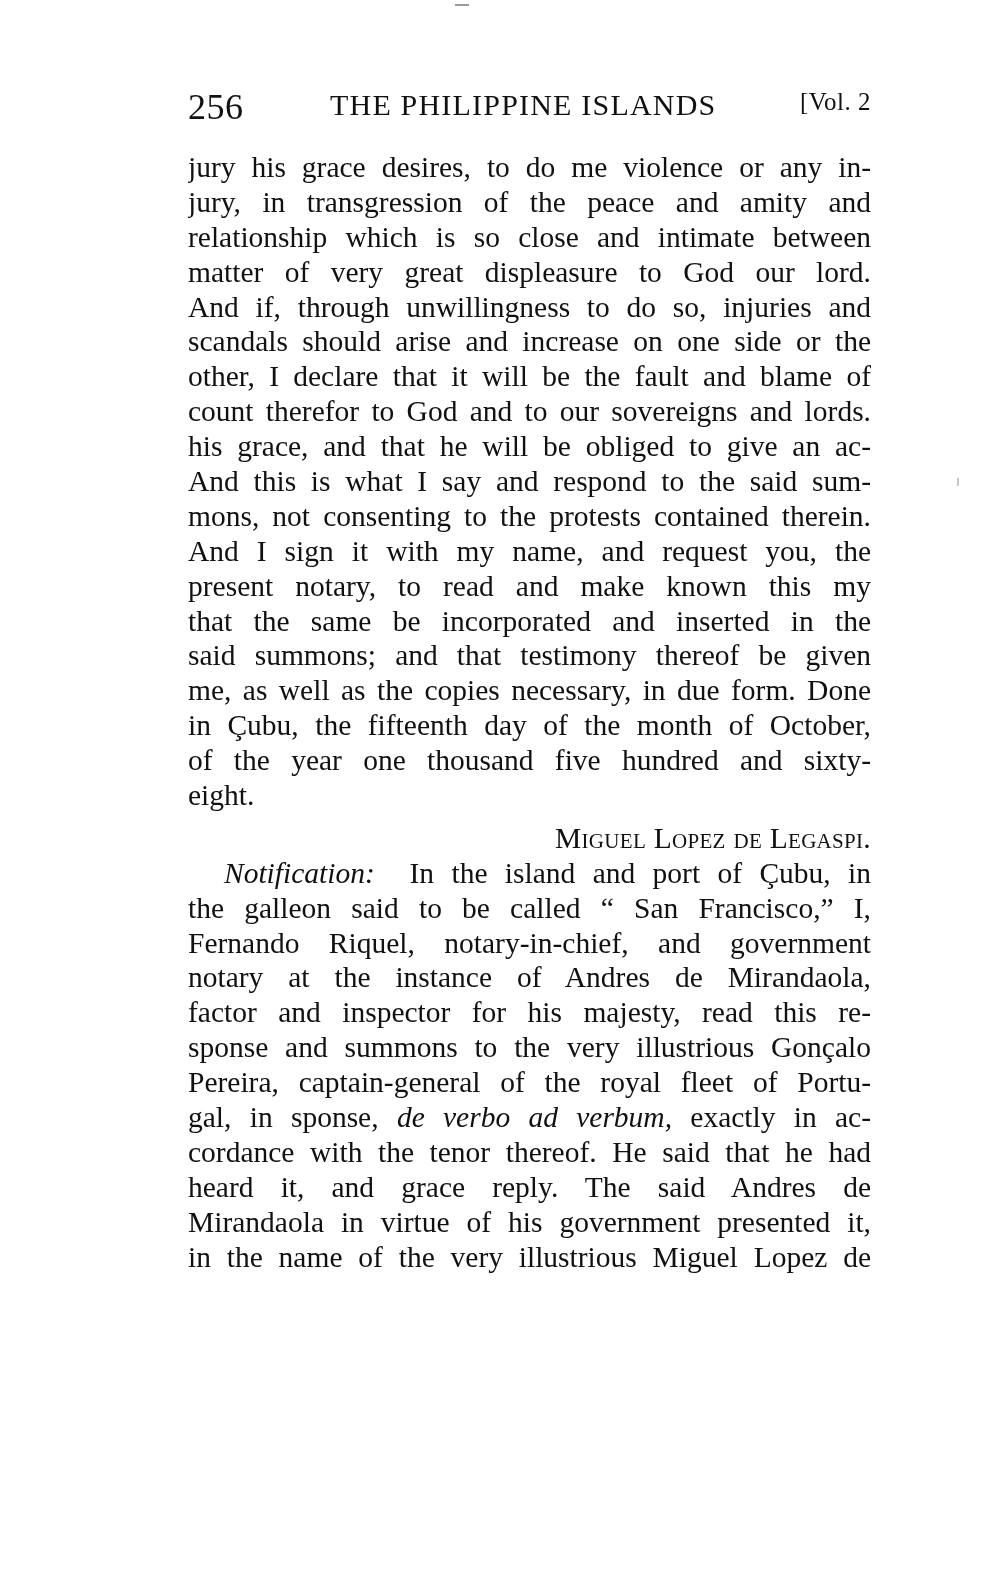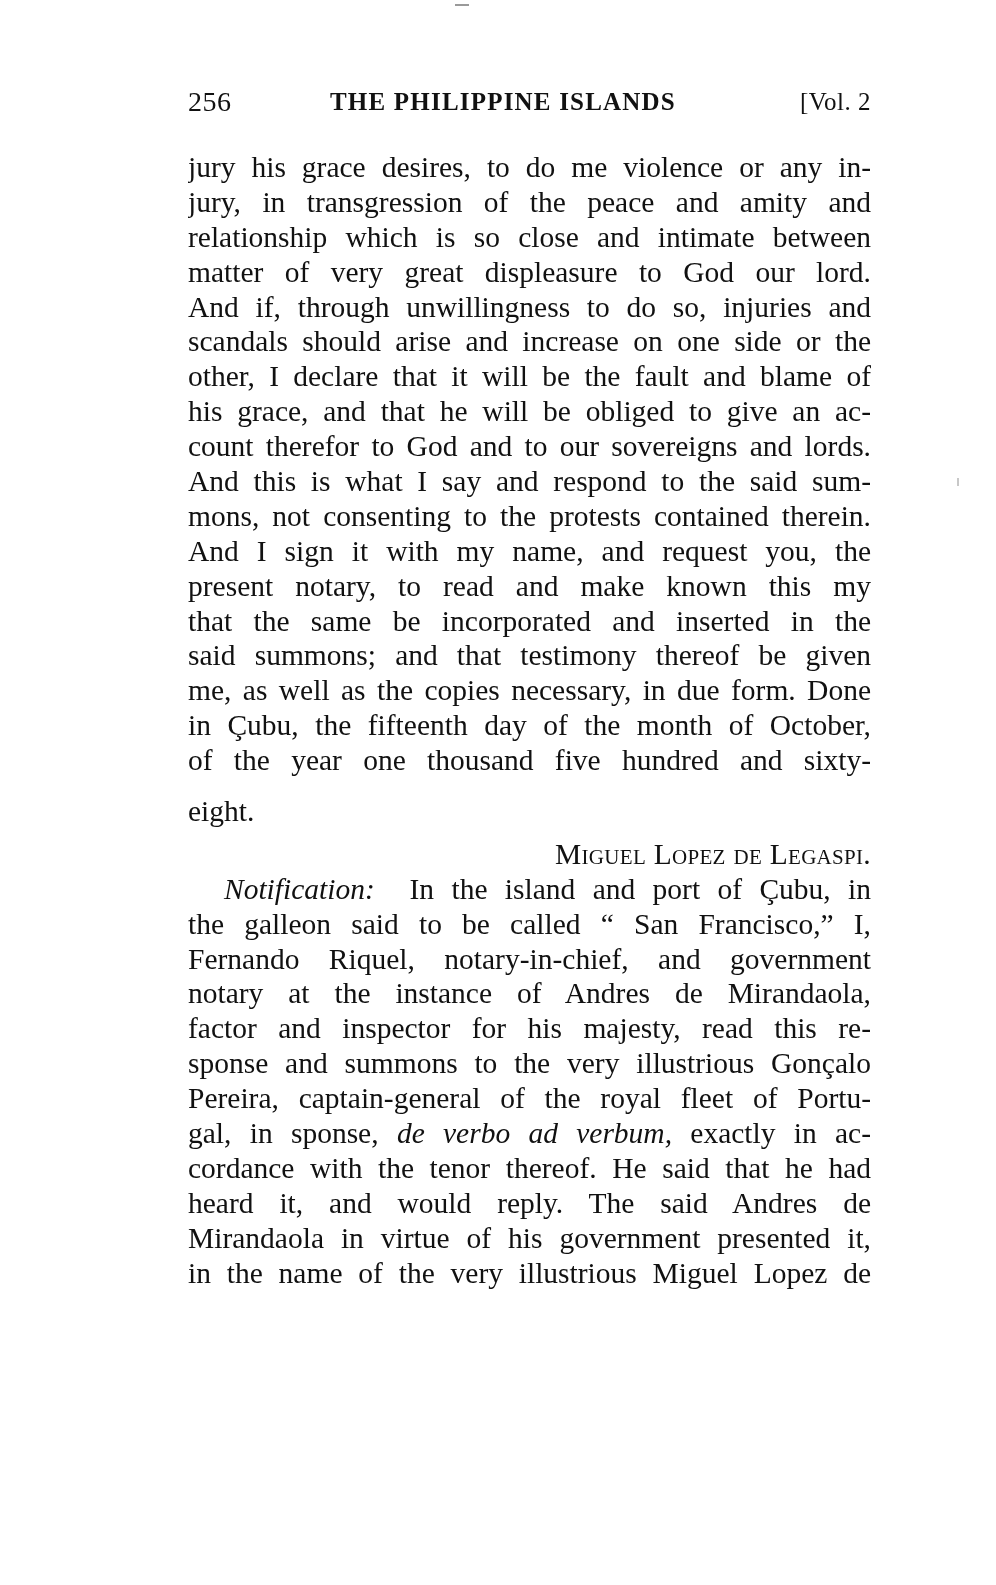--- a/index.html
+++ b/index.html
@@ -25,28 +25,27 @@
     top: 86px;
     left: 188px;
     width: 683px;
     height: 40px;
     font-size: 26px;
     letter-spacing: 0.5px;
   }
   .header .folio {
     position: absolute;
     left: 0; top: 0;
-    font-size: 28px;
+    font-size: 36px;
   }
   .header .running-title {
     position: absolute;
     left: 142px; top: 2px;
-    font-size: 25px;
+    font-size: 30px;
     letter-spacing: 1.2px;
-    font-weight: bold;
   }
   .header .volume {
     position: absolute;
     right: 0; top: 2px;
     font-size: 25px;
   }
   .body-text {
     position: absolute;
     top: 150px;
     left: 188px;
@@ -57,21 +56,20 @@
     height: 34.9px;
     line-height: 34.9px;
     font-size: 29.5px;
     white-space: nowrap;
     text-align: justify;
     text-align-last: justify;
     overflow: hidden;
   }
   .line.last {
     text-align-last: left;
-    margin-top: 16px;
   }
   .line.signature {
     text-align: right;
     text-align-last: right;
     font-variant: small-caps;
     letter-spacing: 0.3px;
     margin-top: 8px;
   }
   .line.indent {
     padding-left: 36px;
@@ -105,22 +103,22 @@
   </div>
 
   <div class="body-text">
     <span class="line">jury his grace desires, to do me violence or any in-</span>
     <span class="line">jury, in transgression of the peace and amity and</span>
     <span class="line">relationship which is so close and intimate between</span>
     <span class="line">matter of very great displeasure to God our lord.</span>
     <span class="line">And if, through unwillingness to do so, injuries and</span>
     <span class="line">scandals should arise and increase on one side or the</span>
     <span class="line">other, I declare that it will be the fault and blame of</span>
+    <span class="line">count therefor to God and to our sovereigns and lords.</span>
     <span class="line">his grace, and that he will be obliged to give an ac-</span>
-    <span class="line">count therefor to God and to our sovereigns and lords.</span>
     <span class="line">And this is what I say and respond to the said sum-</span>
     <span class="line">mons, not consenting to the protests contained therein.</span>
     <span class="line">And I sign it with my name, and request you, the</span>
     <span class="line">present notary, to read and make known this my</span>
     <span class="line">that the same be incorporated and inserted in the</span>
     <span class="line">said summons; and that testimony thereof be given</span>
     <span class="line">me, as well as the copies necessary, in due form. Done</span>
     <span class="line">in Çubu, the fifteenth day of the month of October,</span>
     <span class="line">of the year one thousand five hundred and sixty-</span>
     <span class="line last">eight.</span>
@@ -136,17 +134,17 @@
     <span class="line">notary at the instance of Andres de Mirandaola,</span>
     <span class="line">factor and inspector for his majesty, read this re-</span>
     <span class="line">sponse and summons to the very illustrious Gonçalo</span>
     <span class="line">Pereira, captain-general of the royal fleet of Portu-</span>
     <span class="line">
       <span>gal, in sponse,</span>
       <span class="ital">de verbo ad verbum,</span>
       <span>exactly in ac-</span>
     </span>
     <span class="line">cordance with the tenor thereof.  He said that he had</span>
-    <span class="line">heard it, and would reply.  The said Andres de</span>
+    <span class="line">heard it, and grace reply.  The said Andres de</span>
     <span class="line">Mirandaola in virtue of his government presented it,</span>
     <span class="line">in the name of the very illustrious Miguel Lopez de</span>
   </div>
 </div>
 
 </body></html>

